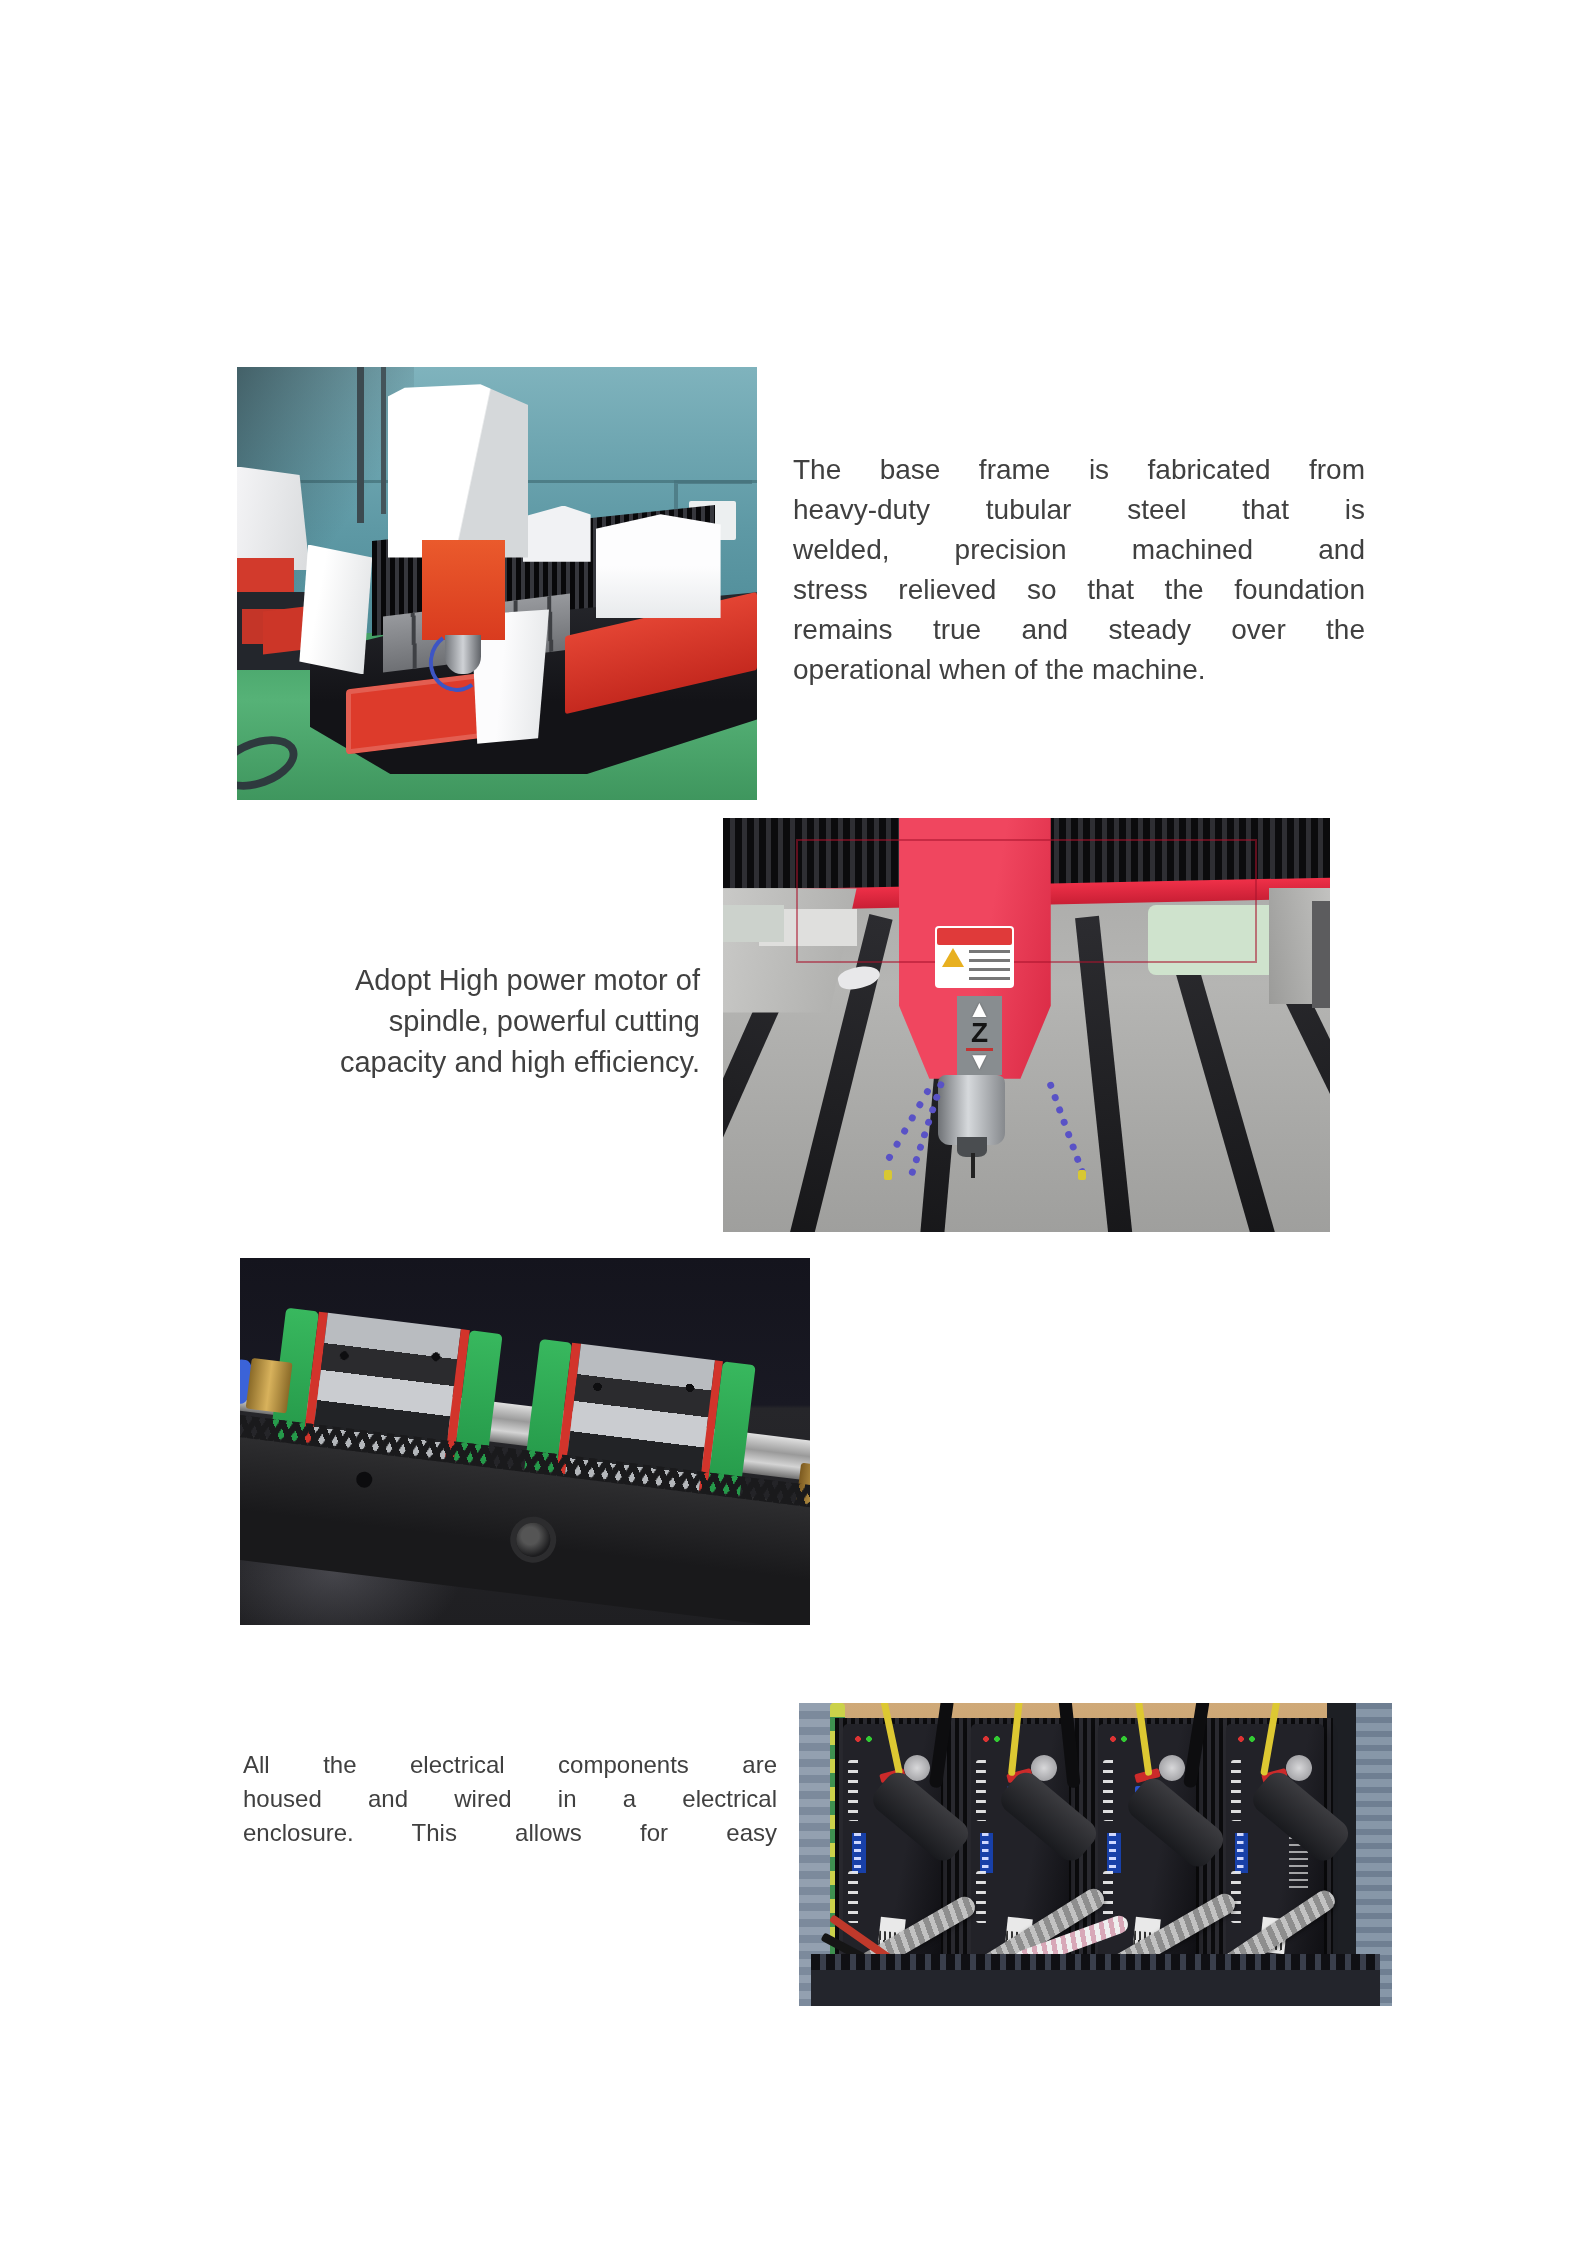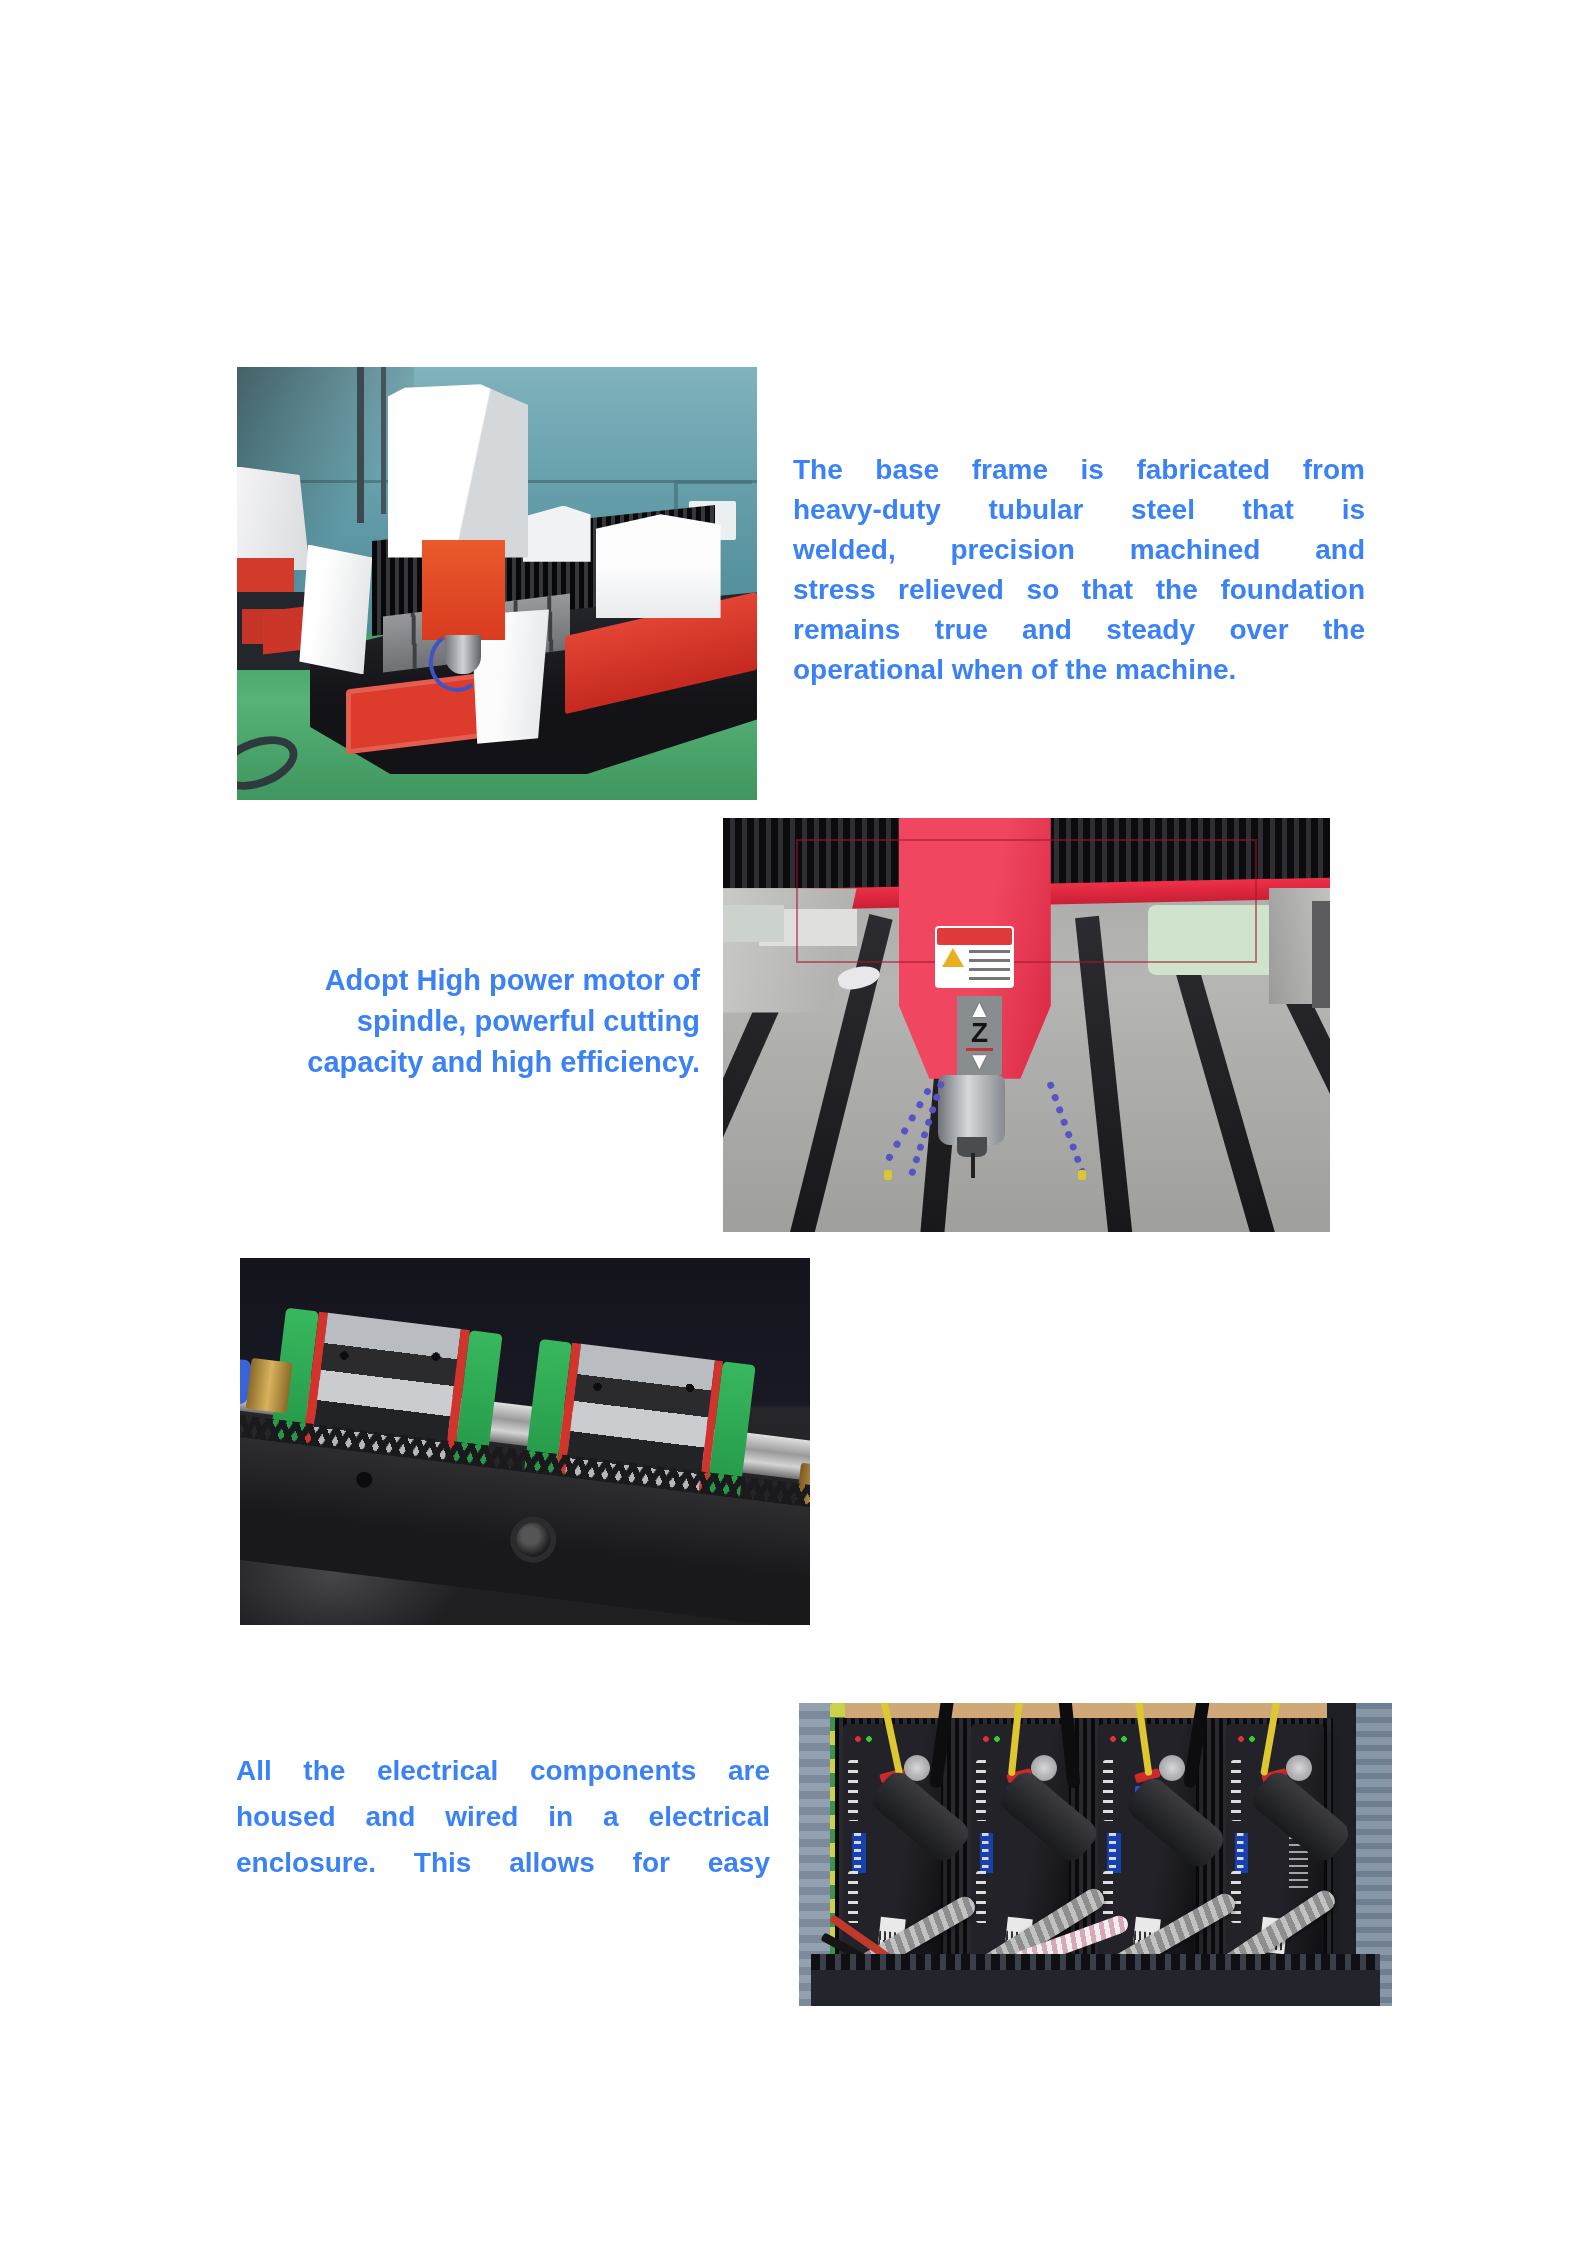--- a/index.html
+++ b/index.html
@@ -26,27 +26,27 @@
       linear-gradient(180deg,#3b3552,#2b2739); }
   .banner-stripe-v { position:absolute; top:0; bottom:0; width:4px; background:#fff; }
   .bsv1 { left:31px; } .bsv2 { left:41px; } .bsv3 { left:51px; }
   .banner-stripe-d { position:absolute; top:-30px; height:160px; width:7px; background:#fff; transform:rotate(30deg); }
   .bsd1 { right:-4px; } .bsd2 { right:30px; } .bsd3 { right:64px; }
   .banner-title { position:absolute; left:58px; top:50%; transform:translateY(-53%) scaleX(.96);
     transform-origin:left center; color:#fff; font-weight:bold; font-size:47px; letter-spacing:.5px;
     text-shadow:2px 3px 3px rgba(10,8,20,.6); white-space:nowrap; }
 
   
-  .copy { position:absolute; color:#3b82f6; font-weight:bold; }
+  .copy { position:absolute; color:#404040; font-weight:normal; }
   .jbody { display:block; white-space:pre-line; text-align:justify; text-align-last:justify; }
   .jlast { display:block; text-align:left; }
   .t1 { left:793px; top:450px; width:572px; font-size:28px; line-height:40px; }
   .t2 { left:240px; top:960px; width:460px; font-size:29px; line-height:41px; text-align:right; white-space:pre-line; }
   .t3 { left:872px; top:1390px; width:500px; font-size:29px; line-height:47px; text-align:left; white-space:pre-line; }
-  .t4 { left:236px; top:1748px; width:534px; font-size:28px; line-height:46px; }
+  .t4 { left:243px; top:1748px; width:534px; font-size:24px; line-height:34px; }
 
   
   .photo { position:absolute; overflow:hidden; }
   .photo * { position:absolute; }
 
   
   .p1 { left:237px; top:367px; width:520px; height:433px; background:#5e99a5; }
   .p1-wall { inset:0 0 38% 0; background:linear-gradient(180deg,#7fb3bd 0%,#5e99a5 60%,#4f8c98 100%); }
   .p1-wall-shade { left:0; top:0; width:34%; height:58%; background:linear-gradient(125deg,rgba(35,52,58,.65),rgba(35,52,58,0) 62%); }
   .p1-seam { left:0; top:26%; width:100%; height:3px; background:rgba(30,60,66,.35); }

